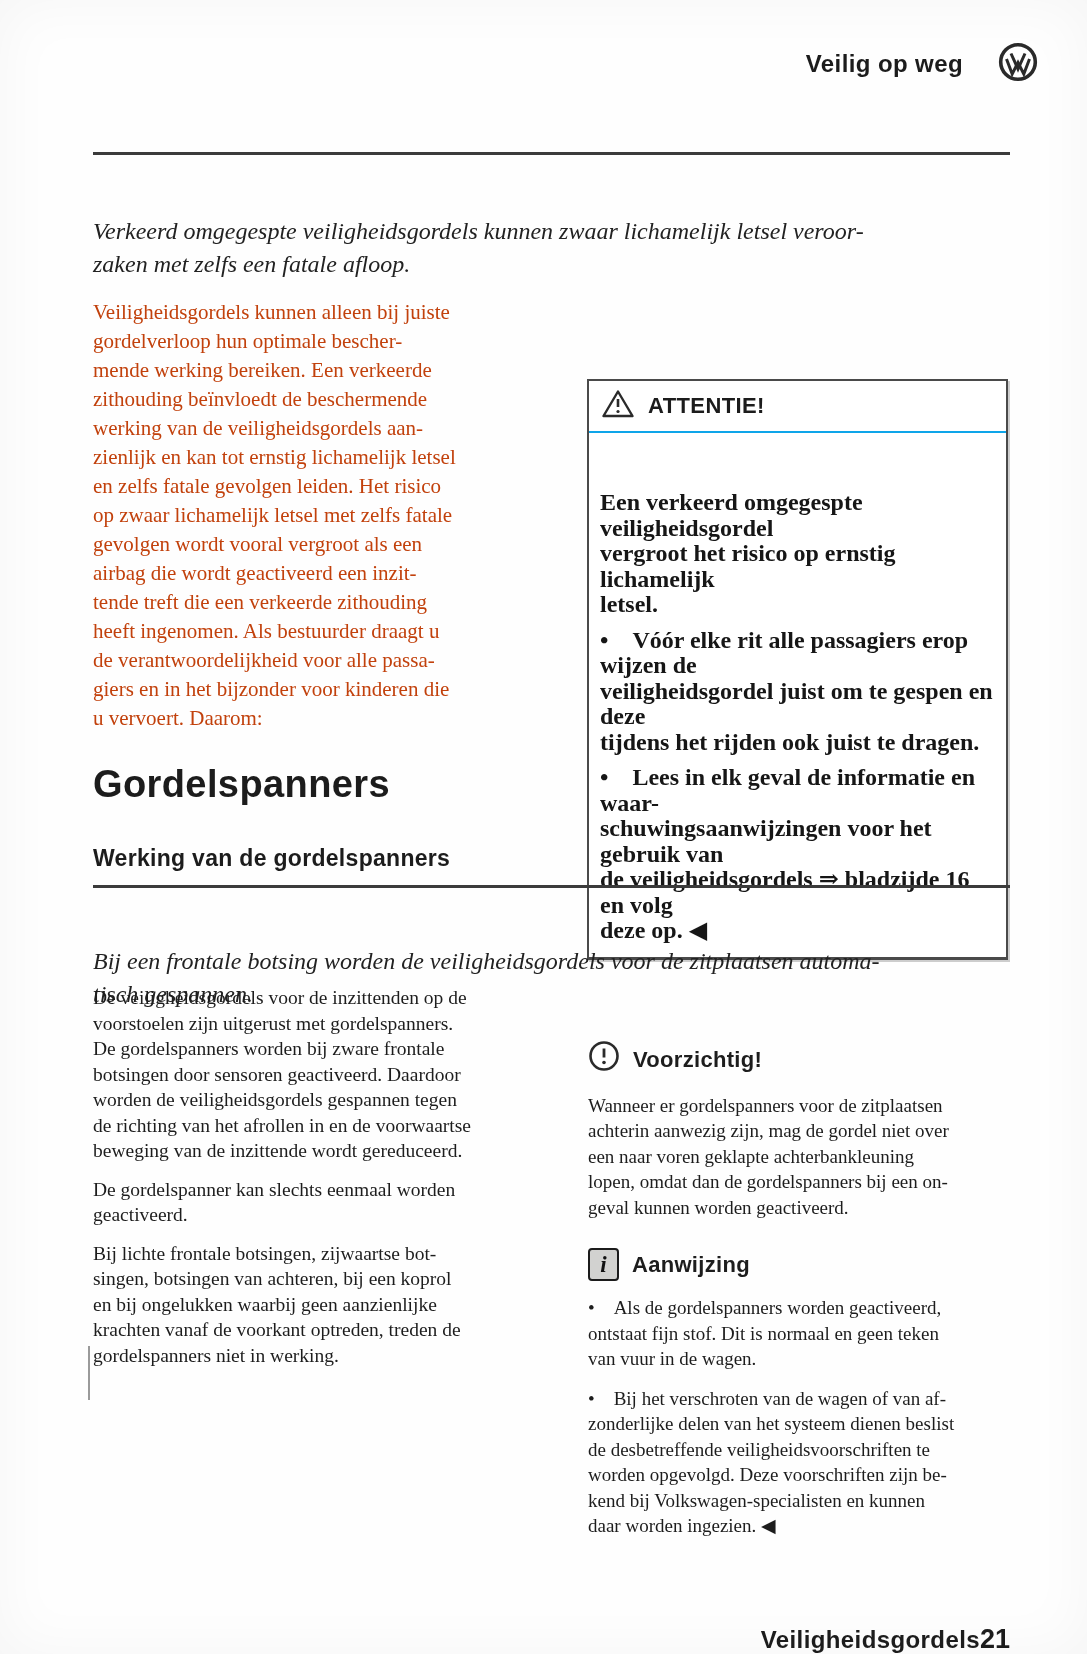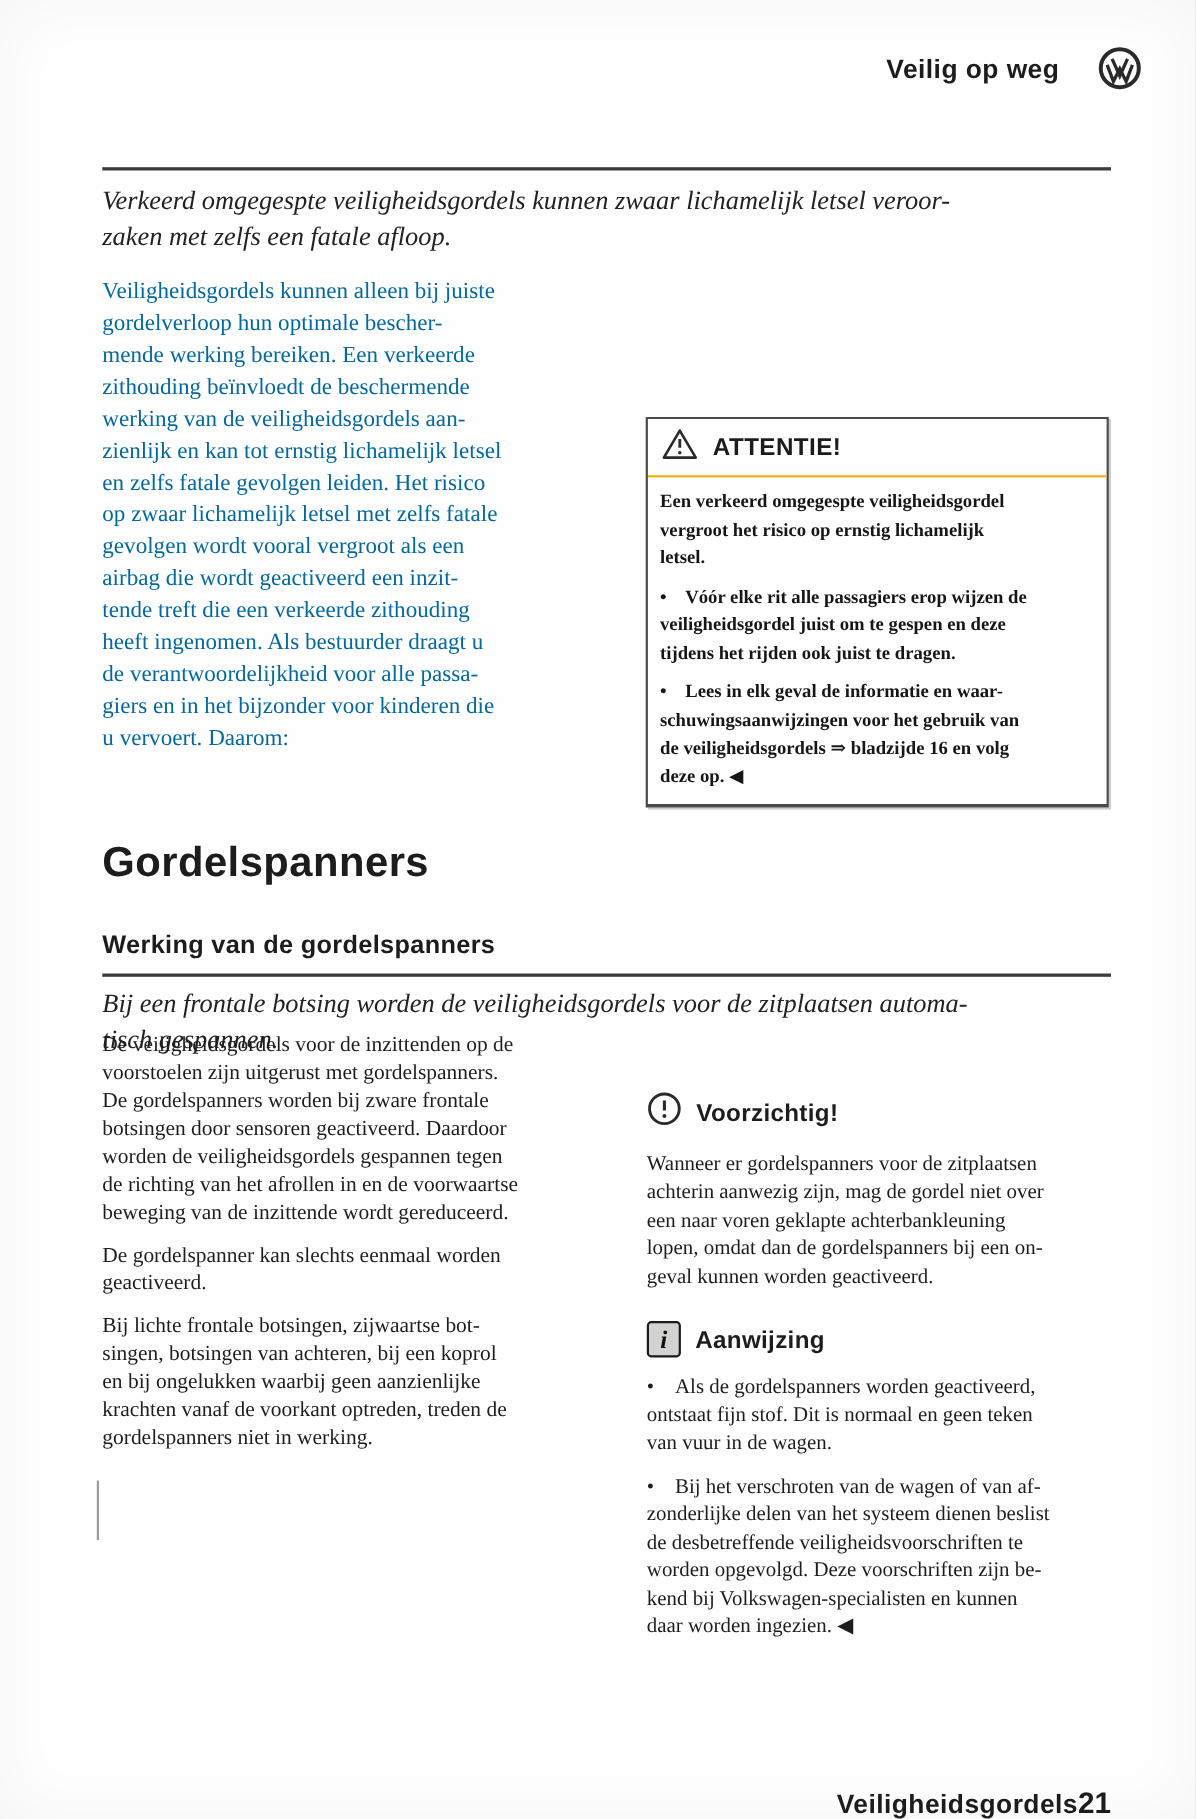--- a/index.html
+++ b/index.html
@@ -6,51 +6,51 @@
   .page{
     position:relative;
     width:1087px;height:1654px;
     margin:0 auto;
     background:#fefefe;
     color:#1c1c1c;
     overflow:hidden;
     box-shadow:inset 0 0 60px rgba(0,0,0,0.04);
   }
   .sans{font-family:"Liberation Sans","DejaVu Sans",sans-serif;}
-  .serif{font-family:"Liberation Serif","DejaVu Serif","DejaVu Sans",serif;}
+  .serif{font-family:"Liberation Serif","DejaVu Serif","DejaVu Sans",serif;margin-top:48px;}
   .abs{position:absolute;}
   .prose{white-space:pre-line;}
 
   
   .hdr-label{top:50px;right:124px;font-size:24px;font-weight:600;letter-spacing:.4px;}
   .vw-logo{top:42px;left:998px;width:40px;height:40px;}
 
   
   .sec1-title{top:112px;left:93px;font-size:27px;font-weight:600;letter-spacing:.3px;}
   .rule{left:93px;width:917px;height:3px;background:#3b3b3b;}
   .rule1{top:152px;}
   .lead{left:93px;width:917px;font-size:24px;line-height:33px;font-style:italic;color:#222;}
   .lead1{top:167px;}
-  .col-left-top{top:250px;left:93px;width:470px;font-size:21px;line-height:29px;color:#0369a1;}
+  .col-left-top{top:250px;left:93px;width:470px;font-size:21px;line-height:29px;color:#c2410c;}
   .col-right-top{top:250px;left:588px;width:430px;font-size:21px;line-height:29px;color:#1d1d1d;}
 
   
   .warnbox{
     top:379px;left:587px;width:421px;
     border:2px solid #4a4a4a;border-bottom-width:3px;
     background:#fff;
     box-shadow:2px 2px 0 rgba(60,60,60,.25);
     box-sizing:border-box;
   }
   .warnbox-titlerow{
     display:flex;align-items:center;gap:13px;
-    padding:8px 12px;border-bottom:2px solid #eab308;
+    padding:8px 12px;border-bottom:2px solid #0ea5e9;
   }
   .warnbox-title{font-size:22px;font-weight:700;letter-spacing:.4px;}
-  .warnbox-body{padding:9px 11px 11px 11px;font-size:17px;line-height:25.5px;font-weight:700;color:#161616;}
+  .warnbox-body{padding:9px 11px 11px 11px;font-size:24px;line-height:25.5px;font-weight:700;color:#161616;}
   .warnbox-body .prose{margin:0 0 10px 0;}
   .warnbox-body .prose:last-child{margin-bottom:2px;}
 
   
   .sec2-title{top:763px;left:93px;font-size:38px;font-weight:700;letter-spacing:.4px;}
   .sec2-sub{top:845px;left:93px;font-size:23px;font-weight:600;letter-spacing:.3px;}
   .rule2{top:885px;}
   .lead2{top:897px;}
   .col-left-bot{top:937px;left:93px;width:470px;font-size:19.5px;line-height:25.5px;color:#1d1d1d;}
   .col-left-bot .prose{margin:0 0 13px 0;}

